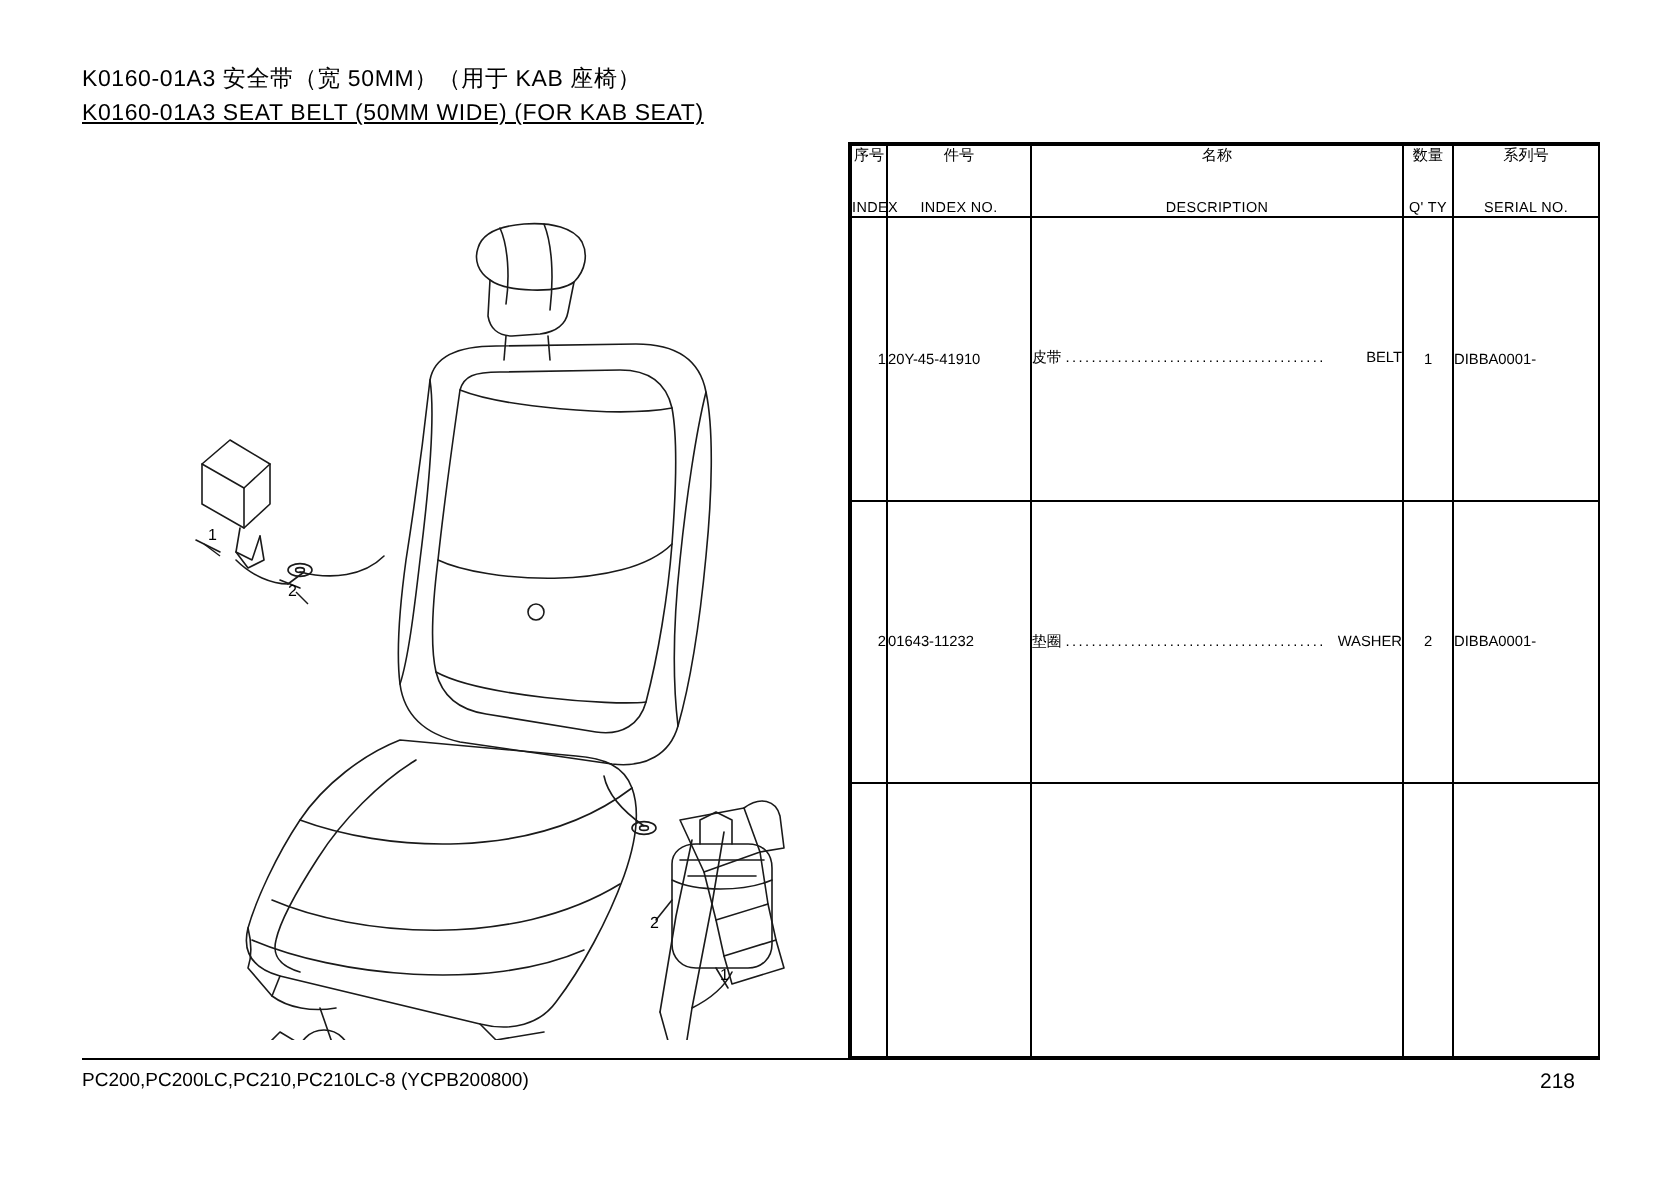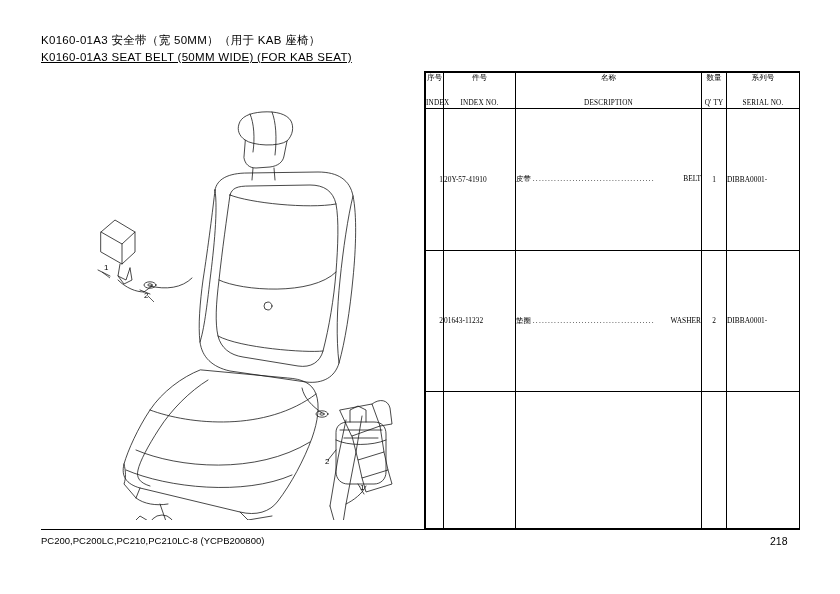--- a/index.html
+++ b/index.html
@@ -79,21 +79,20 @@
     width: 100%;
     height: 100%;
     table-layout: fixed;
   }
   table.parts th, table.parts td {
     border: 1px solid #000;
     padding: 0;
     font-size: 7.4px;
     font-weight: normal;
     vertical-align: middle;
-    font-family: Liberation Serif, serif;
   }
   table.parts thead th {
     height: 22px;
     text-align: center;
     line-height: 9px;
   }
   .th-l1 { font-size: 7.6px; display:block; }
   .th-l2 { font-size: 7.2px; display:block; letter-spacing: 0.2px; margin-top: 17px;}
   .col-index { width: 18px; }
   .col-part  { width: 72px; }
@@ -274,21 +273,21 @@
           </th>
           <th>
             <span class="th-l1">系列号</span>
             <span class="th-l2">SERIAL NO.</span>
           </th>
         </tr>
       </thead>
       <tbody>
         <tr>
           <td class="c-index">1</td>
-          <td class="c-part">20Y-57-41910</td>
+          <td class="c-part">20Y-45-41910</td>
           <td class="c-desc">
             <span class="desc-inner">
               <span class="desc-cn">皮带</span>
               <span class="desc-dots">........................................</span>
               <span class="desc-en">BELT</span>
             </span>
           </td>
           <td class="c-qty">1</td>
           <td class="c-ser">DIBBA0001-</td>
         </tr>

